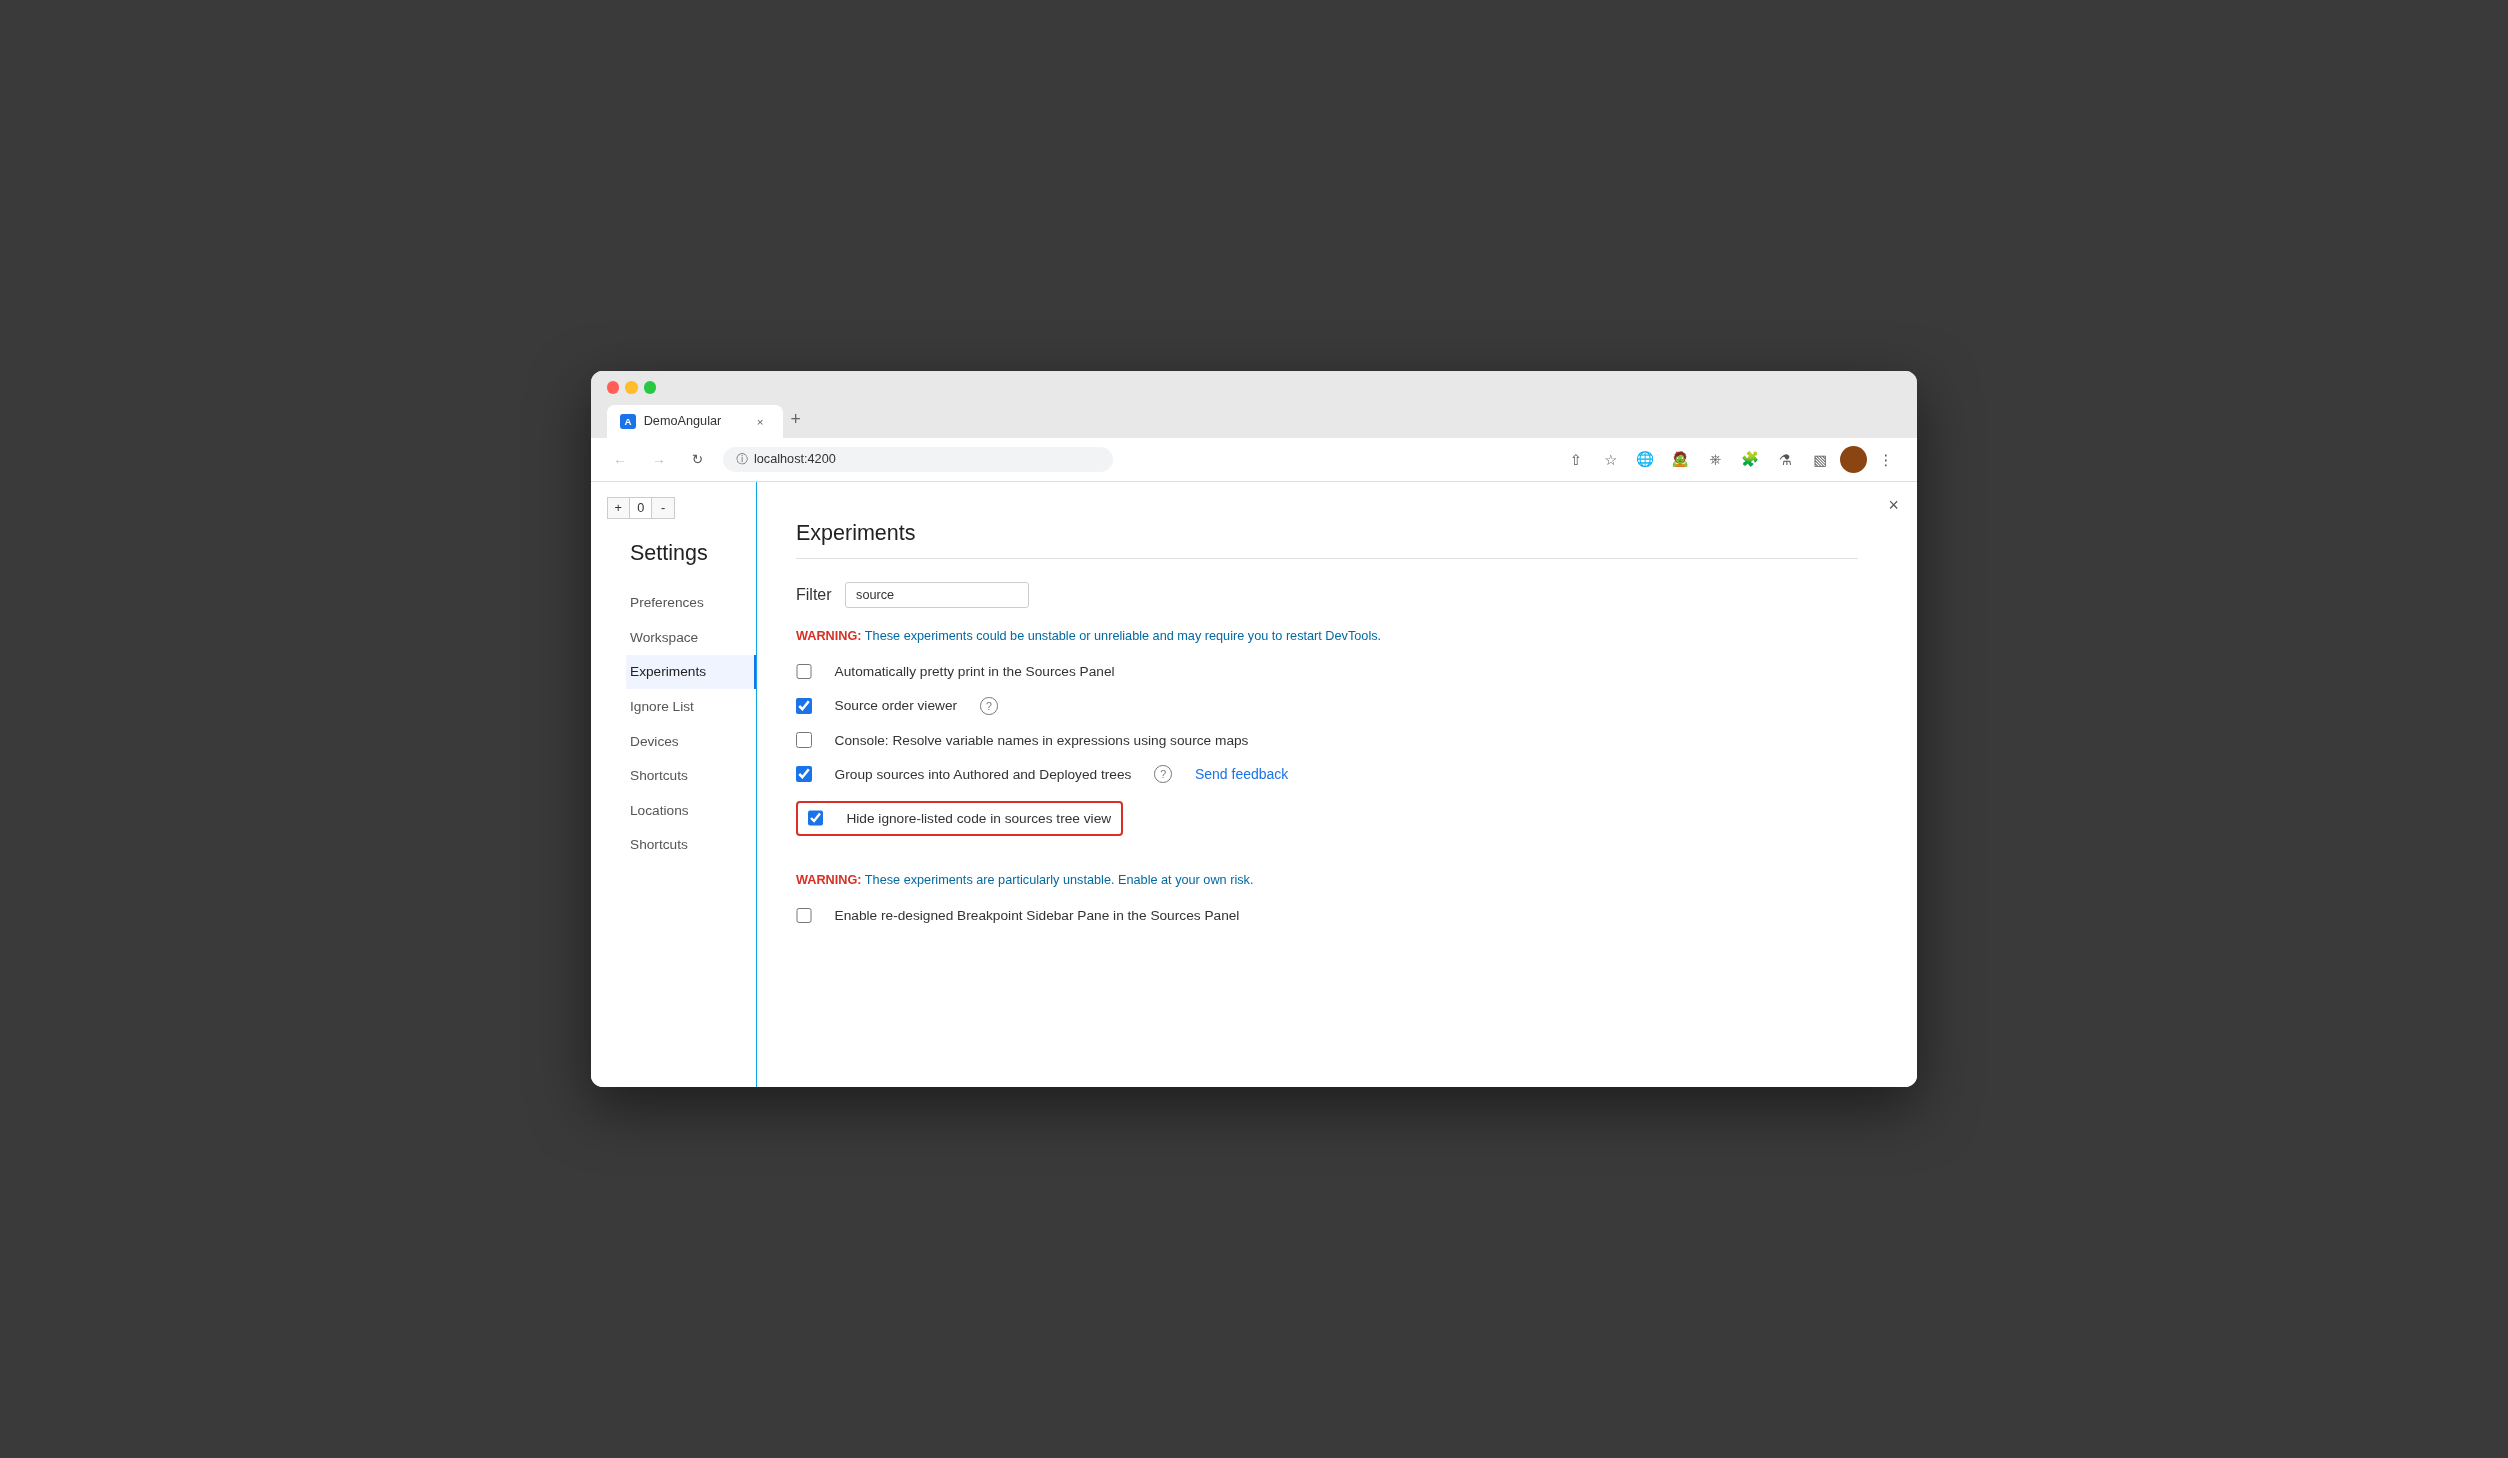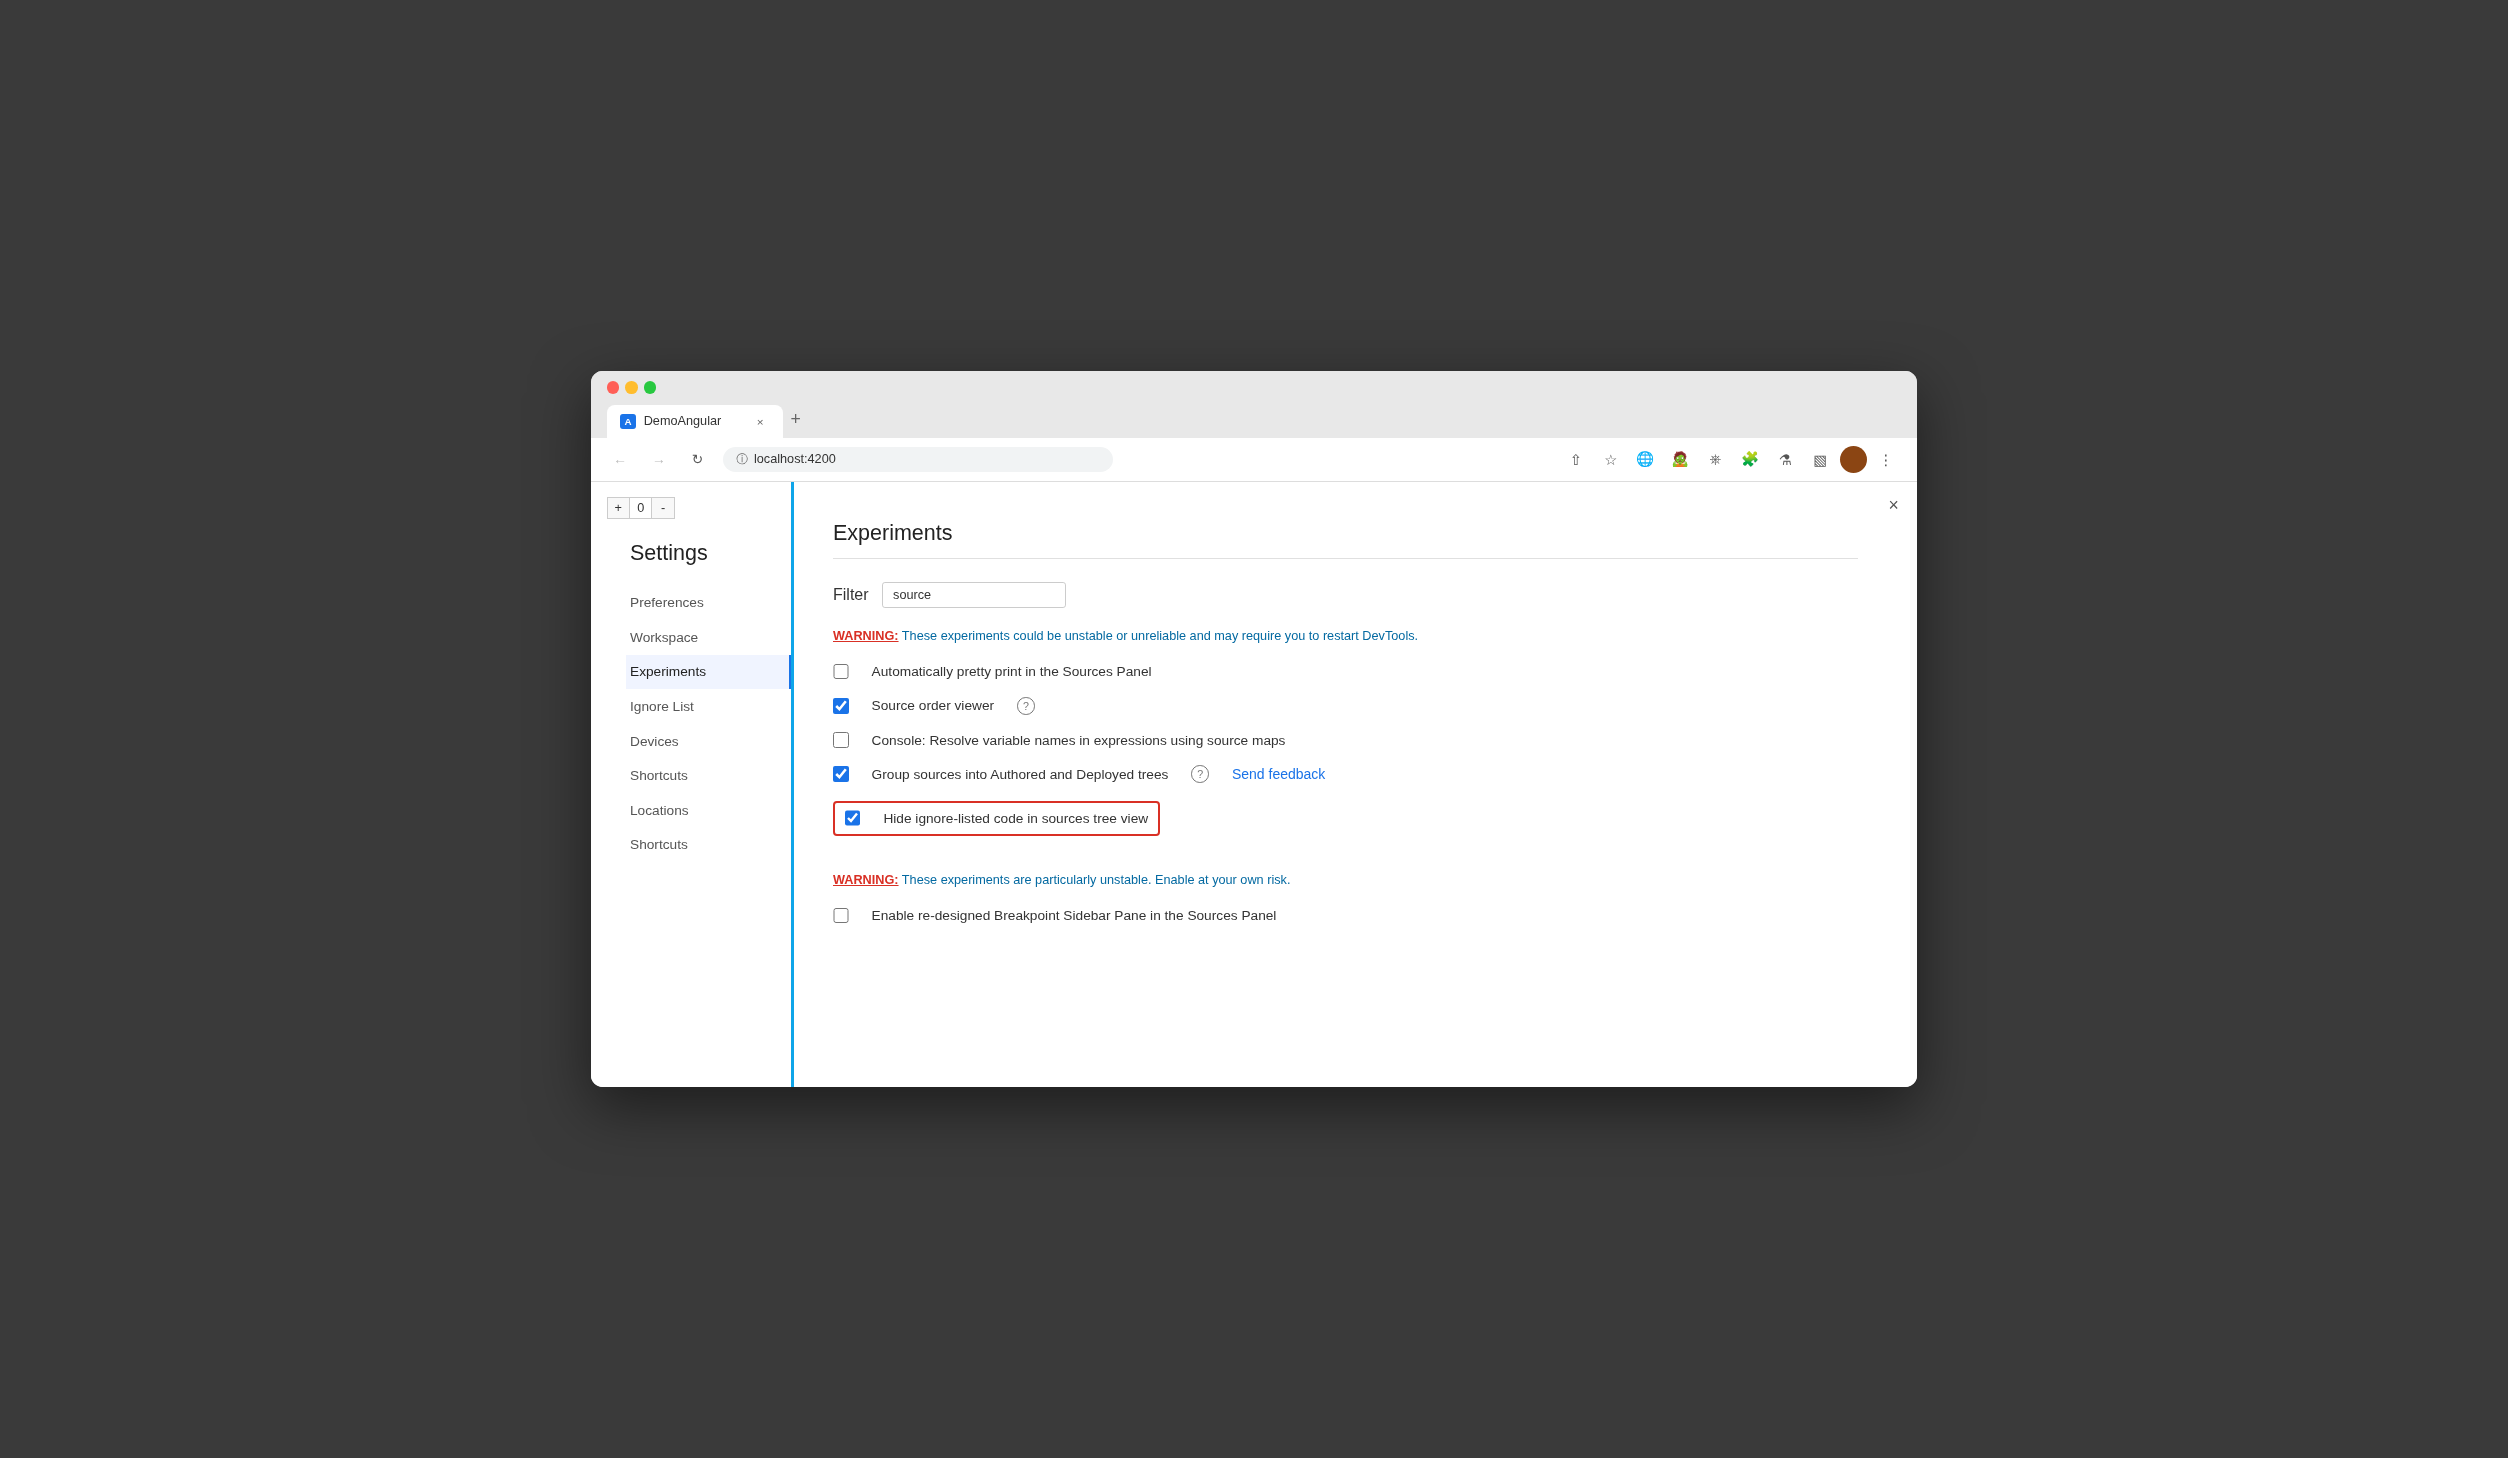--- a/index.html
+++ b/index.html
@@ -235,23 +235,23 @@
       border: none;
       width: 23.4px;
       height: 23.4px;
       display: flex;
       align-items: center;
       justify-content: center;
     }
 
     
     .settings-sidebar {
-      width: 203px;
+      width: 166px;
       padding: 59px 0 19.5px 39px;
-      border-right: 3px solid #0ea5e9;
+      border-right: 1px solid #0ea5e9;
       min-height: 605px;
     }
 
     .settings-title {
       font-size: 21.5px;
       font-weight: 400;
       color: #222;
       margin-bottom: 19.5px;
     }
 
@@ -320,21 +320,20 @@
 
     .warning-text {
       color: #d93025;
       font-size: 12.7px;
       margin-bottom: 17.6px;
       line-height: 1.5;
     }
 
     .warning-text span.warn-label {
       font-weight: 600;
-      text-decoration: underline;
     }
 
     .warning-text span.warn-body {
       color: #0369a1;
     }
 
     .experiment-item {
       display: flex;
       align-items: center;
       gap: 23px;

